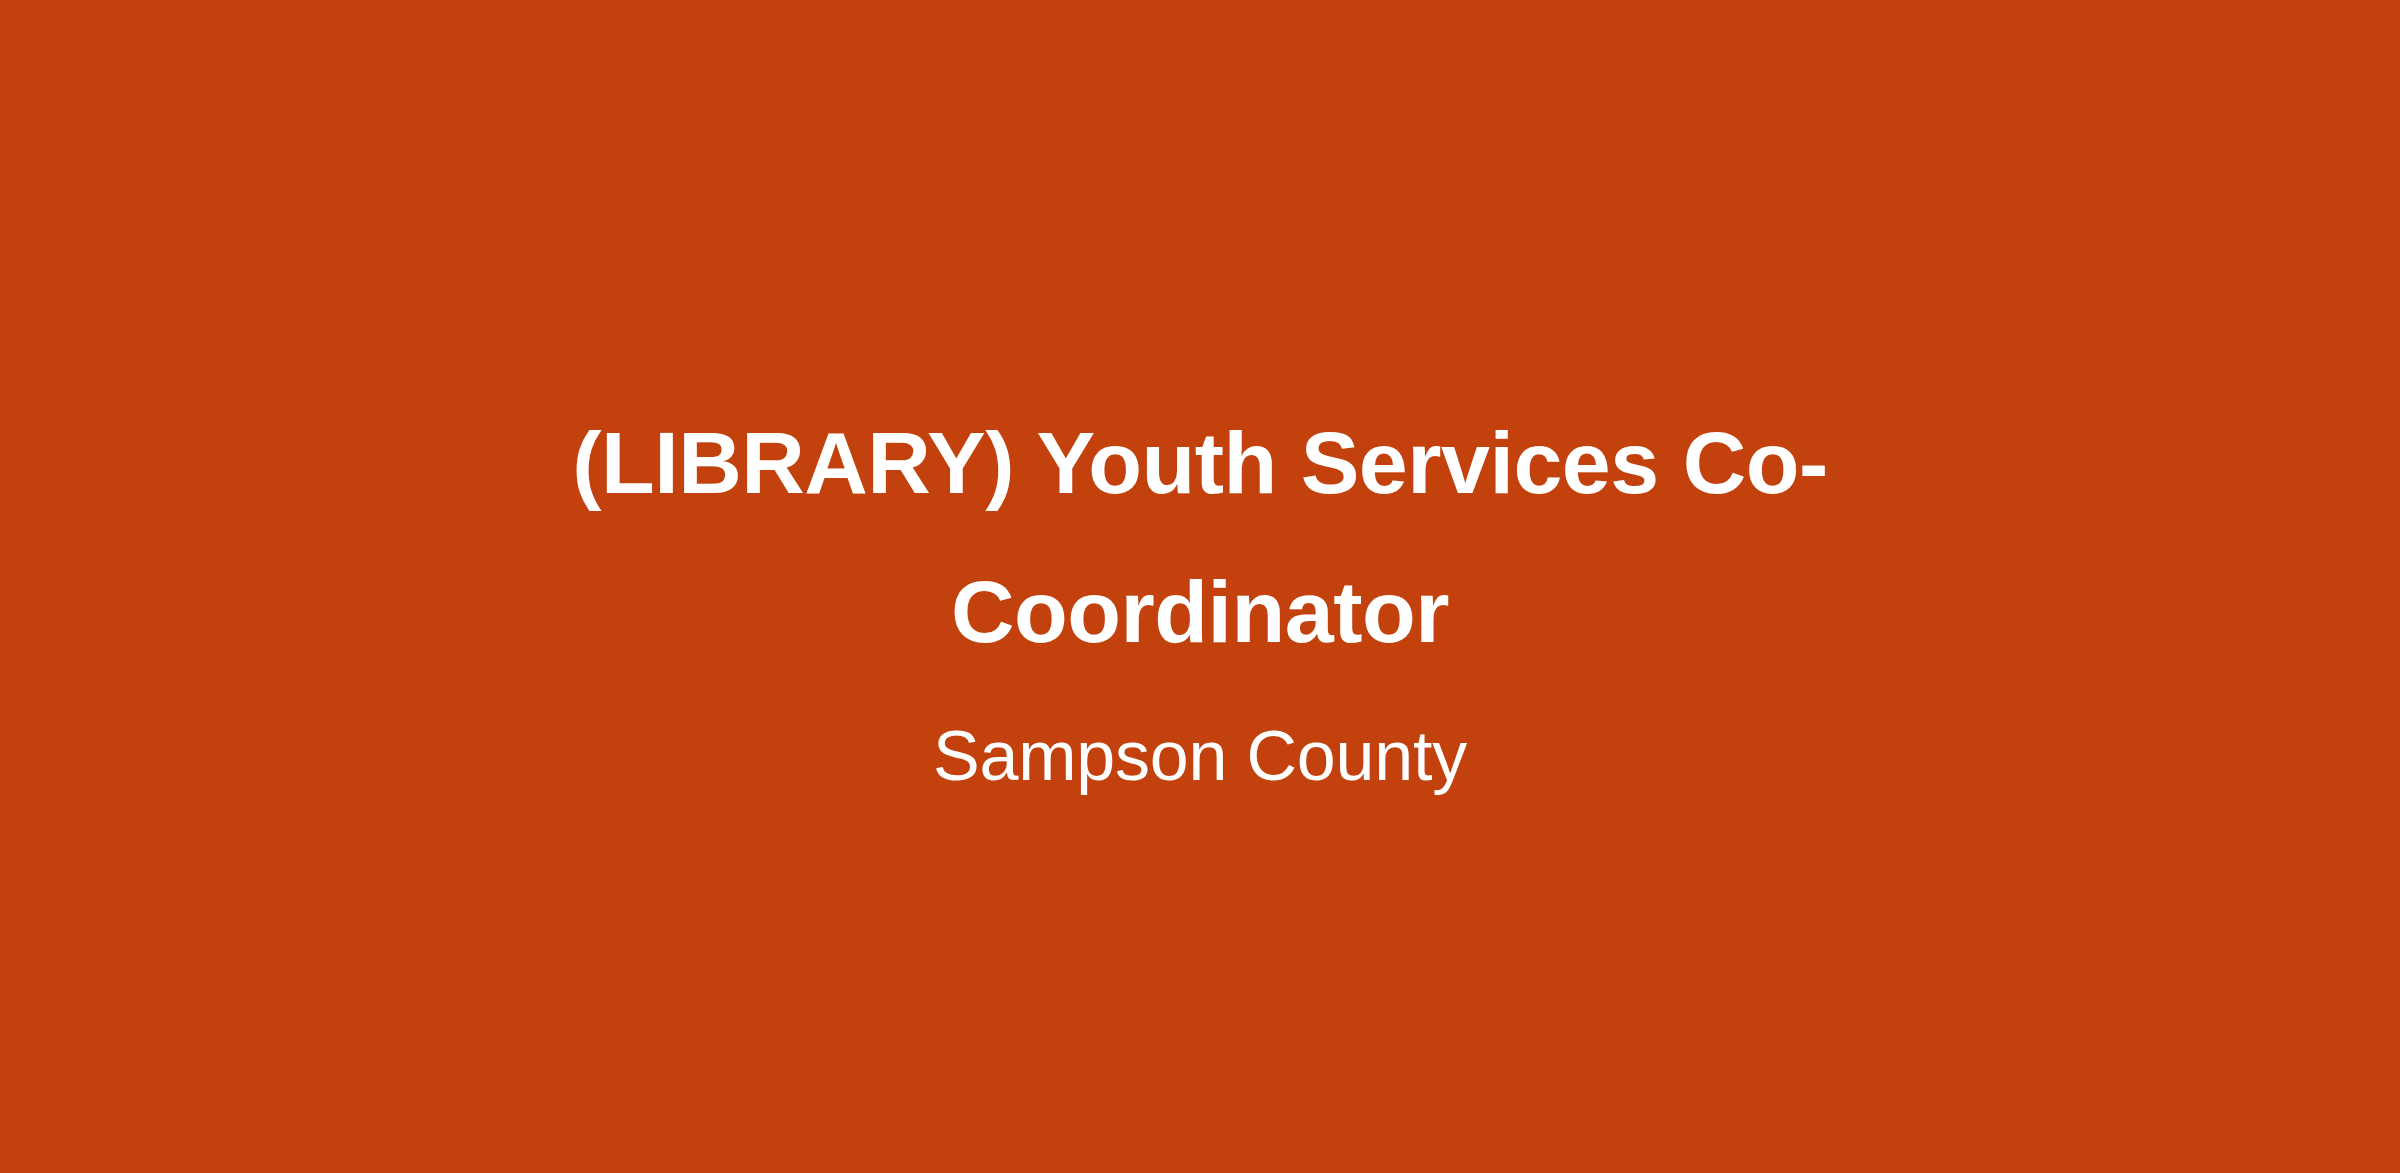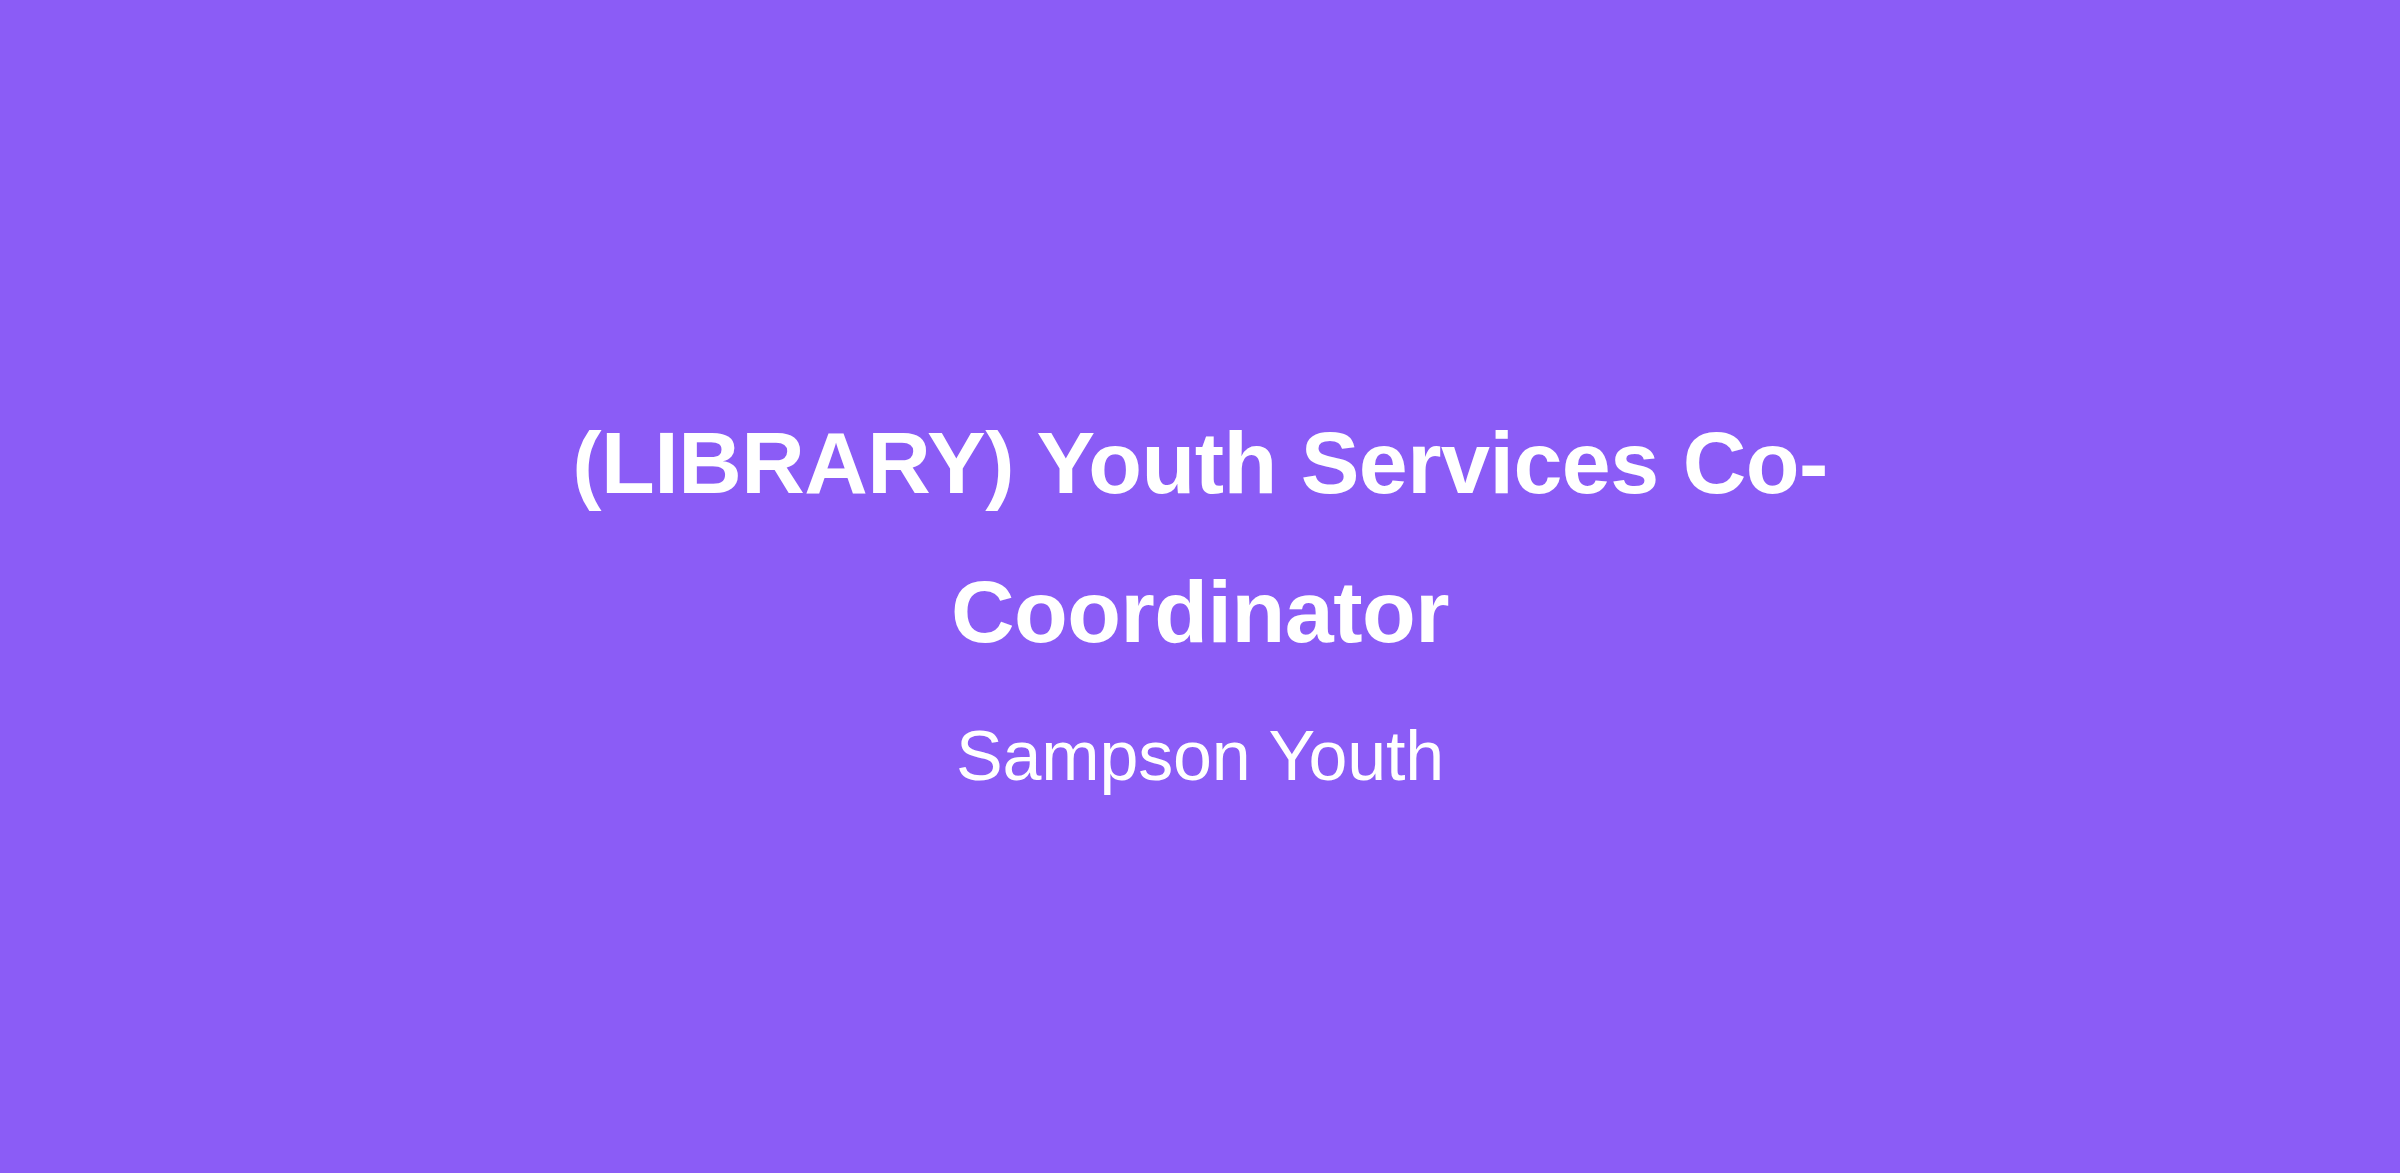--- a/index.html
+++ b/index.html
@@ -15,21 +15,21 @@
     font-family: "Liberation Sans", "DejaVu Sans", sans-serif;
     -webkit-font-smoothing: antialiased;
   }
 
   
   .job-card {
     position: relative;
     box-sizing: border-box;
     width: 2400px;
     height: 1173px;
-    background-color: #8b5cf6;
+    background-color: #c2410c;
     display: flex;
     flex-direction: column;
     align-items: center;
     justify-content: flex-start;
   }
 
   
   .card-content {
     width: 100%;
     padding-top: 388px;
@@ -68,17 +68,17 @@
 </style>
 </head>
 <body>
 
 <div class="job-card">
 
   <div class="card-content">
 
     <h1 class="card-title">(LIBRARY) Youth Services Co-Coordinator</h1>
 
-    <p class="card-subtitle">Sampson Youth</p>
+    <p class="card-subtitle">Sampson County</p>
 
   </div>
 
 </div>
 
 </body></html>

